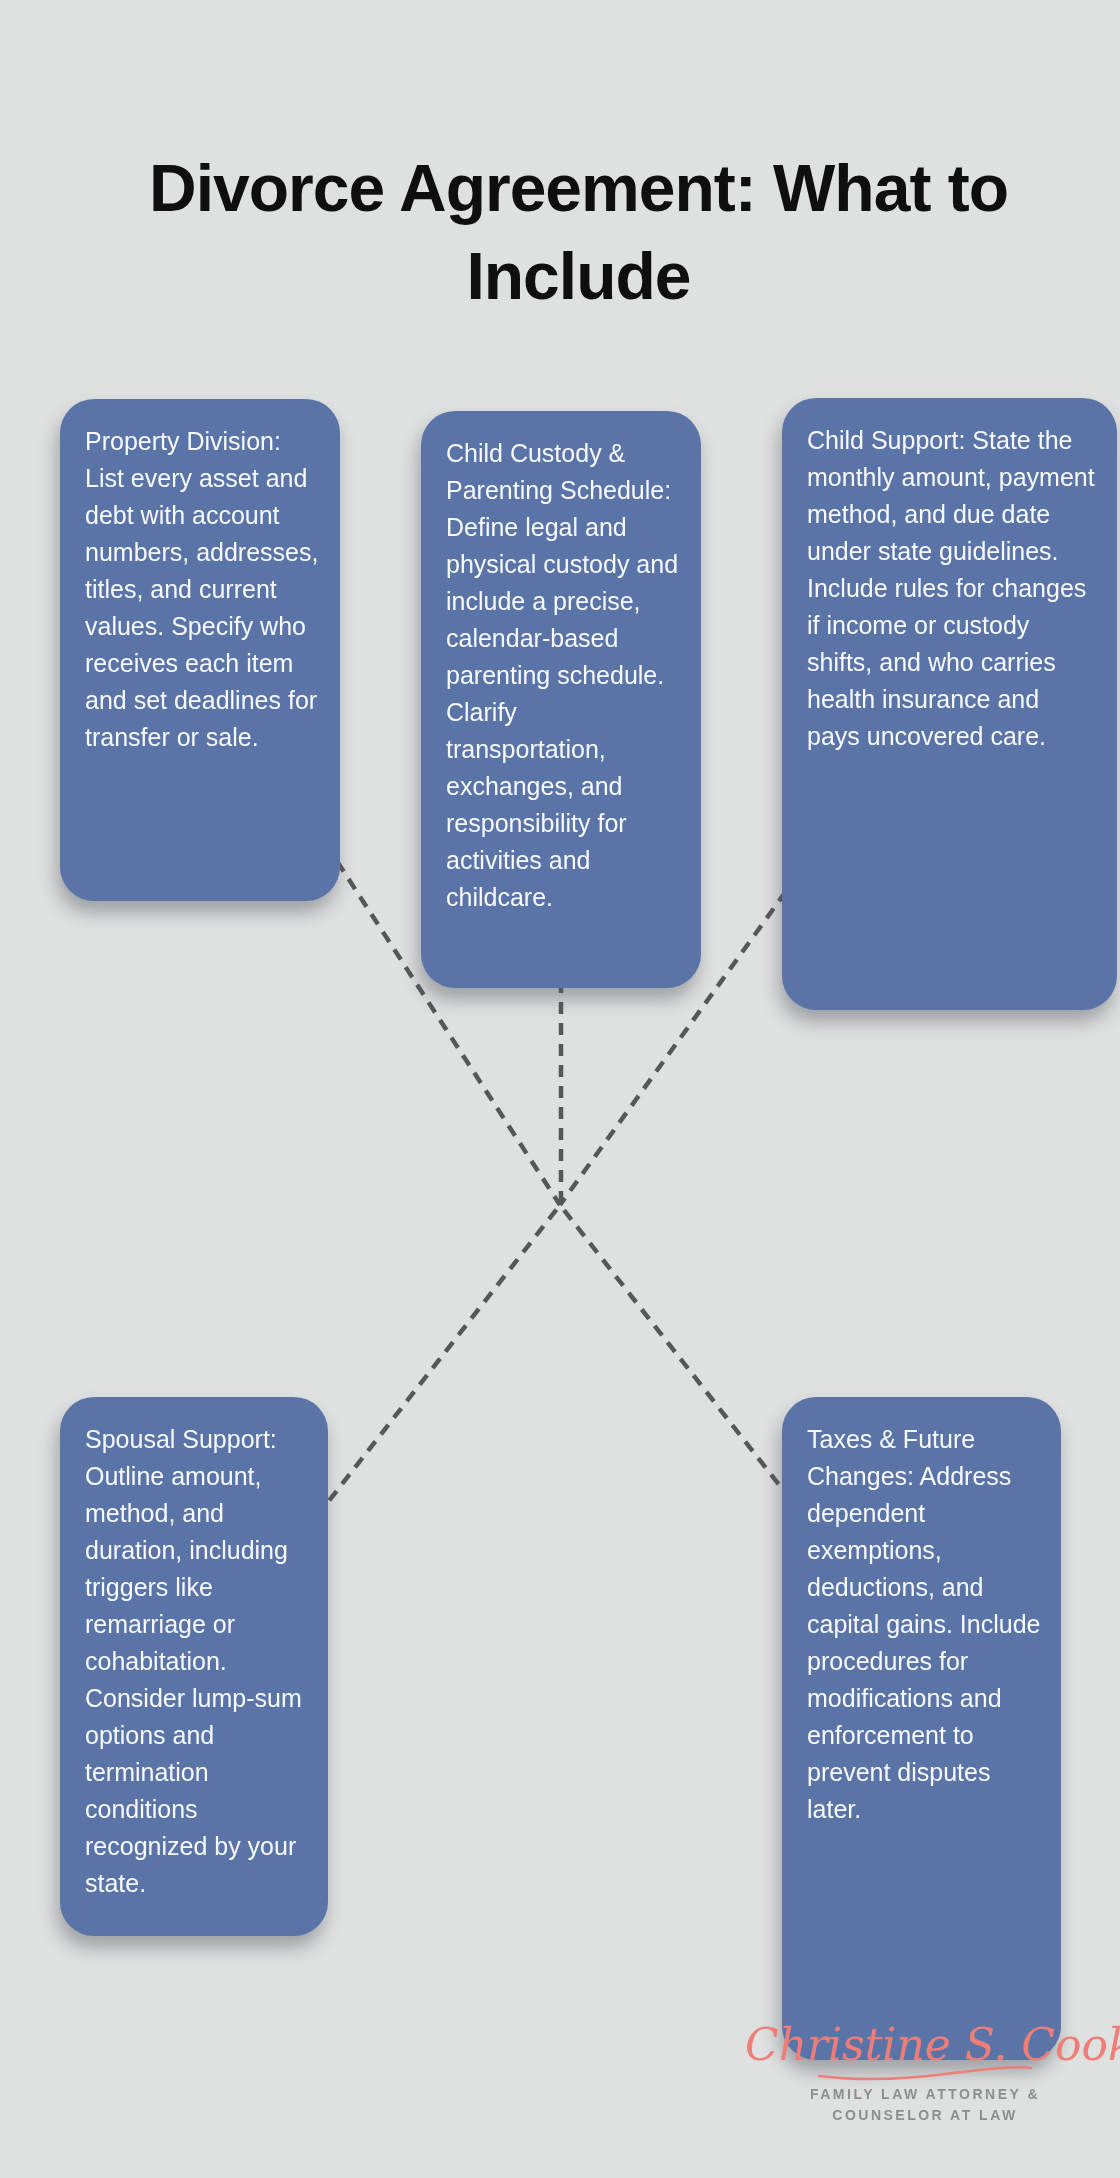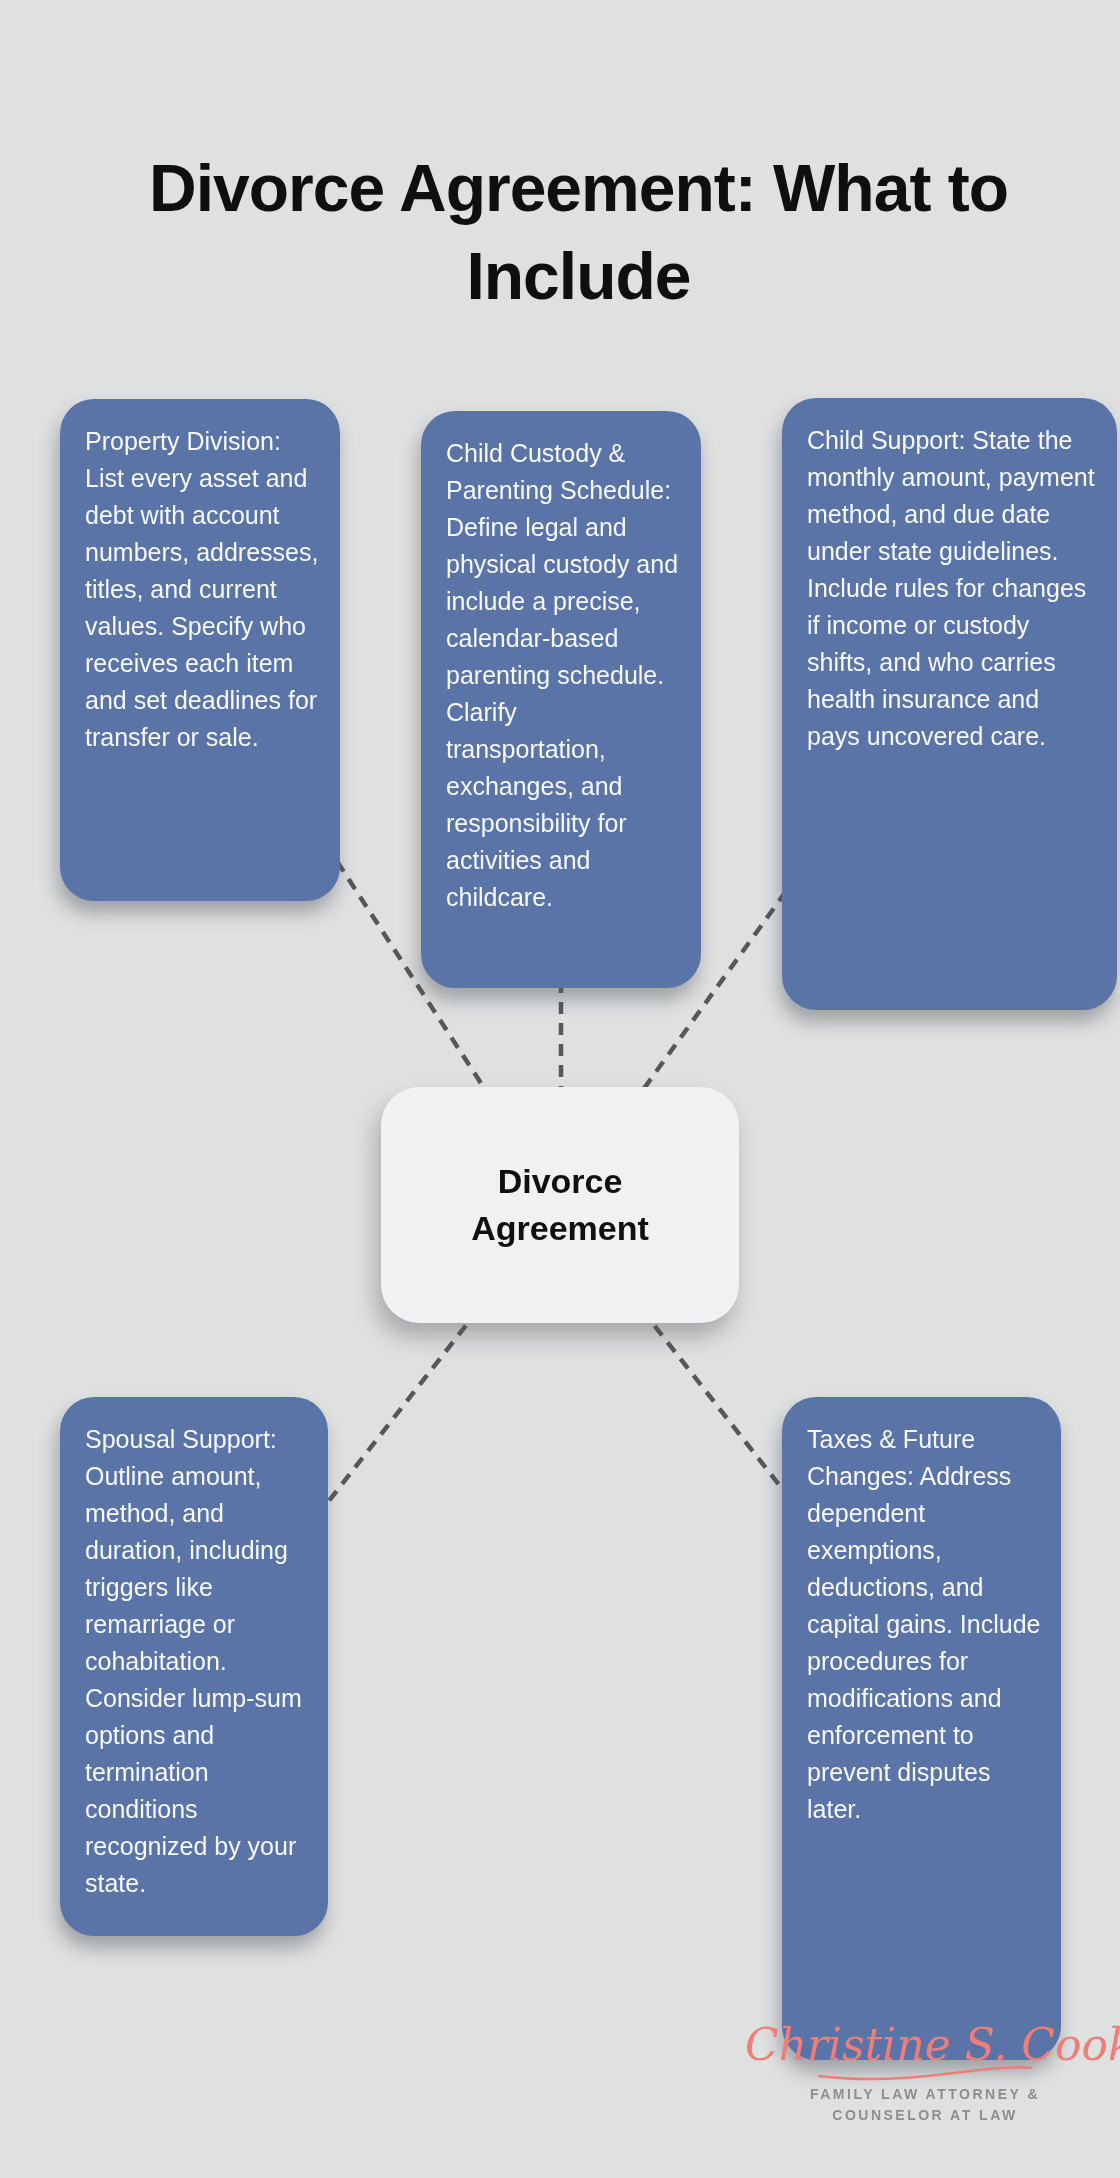--- a/index.html
+++ b/index.html
@@ -136,23 +136,20 @@
   </div>
 
   <div class="node node-4">
     <div>Spousal Support: Outline amount, method, and duration, including triggers like remarriage or cohabitation. Consider lump-sum options and termination conditions recognized by your state.</div>
   </div>
 
   <div class="node node-5">
     <div>Taxes &amp; Future Changes: Address dependent exemptions, deductions, and capital gains. Include procedures for modifications and enforcement to prevent disputes later.</div>
   </div>
 
-  <div class="center-node">
-    <div class="center-node-label">Divorce Agreement</div>
-  </div>
 
   <div class="footer-logo">
     <div class="signature-script">Christine S. Cook</div>
     <svg class="signature-flourish" width="220" height="16" viewBox="0 0 220 16">
       <path d="M4,10 Q60,17 130,8 T216,2" fill="none" stroke="#ee7e77" stroke-width="2.4" stroke-linecap="round"></path>
     </svg>
     <div class="signature-tagline">FAMILY LAW ATTORNEY &amp;</div>
     <div class="signature-tagline">COUNSELOR AT LAW</div>
   </div>
 

